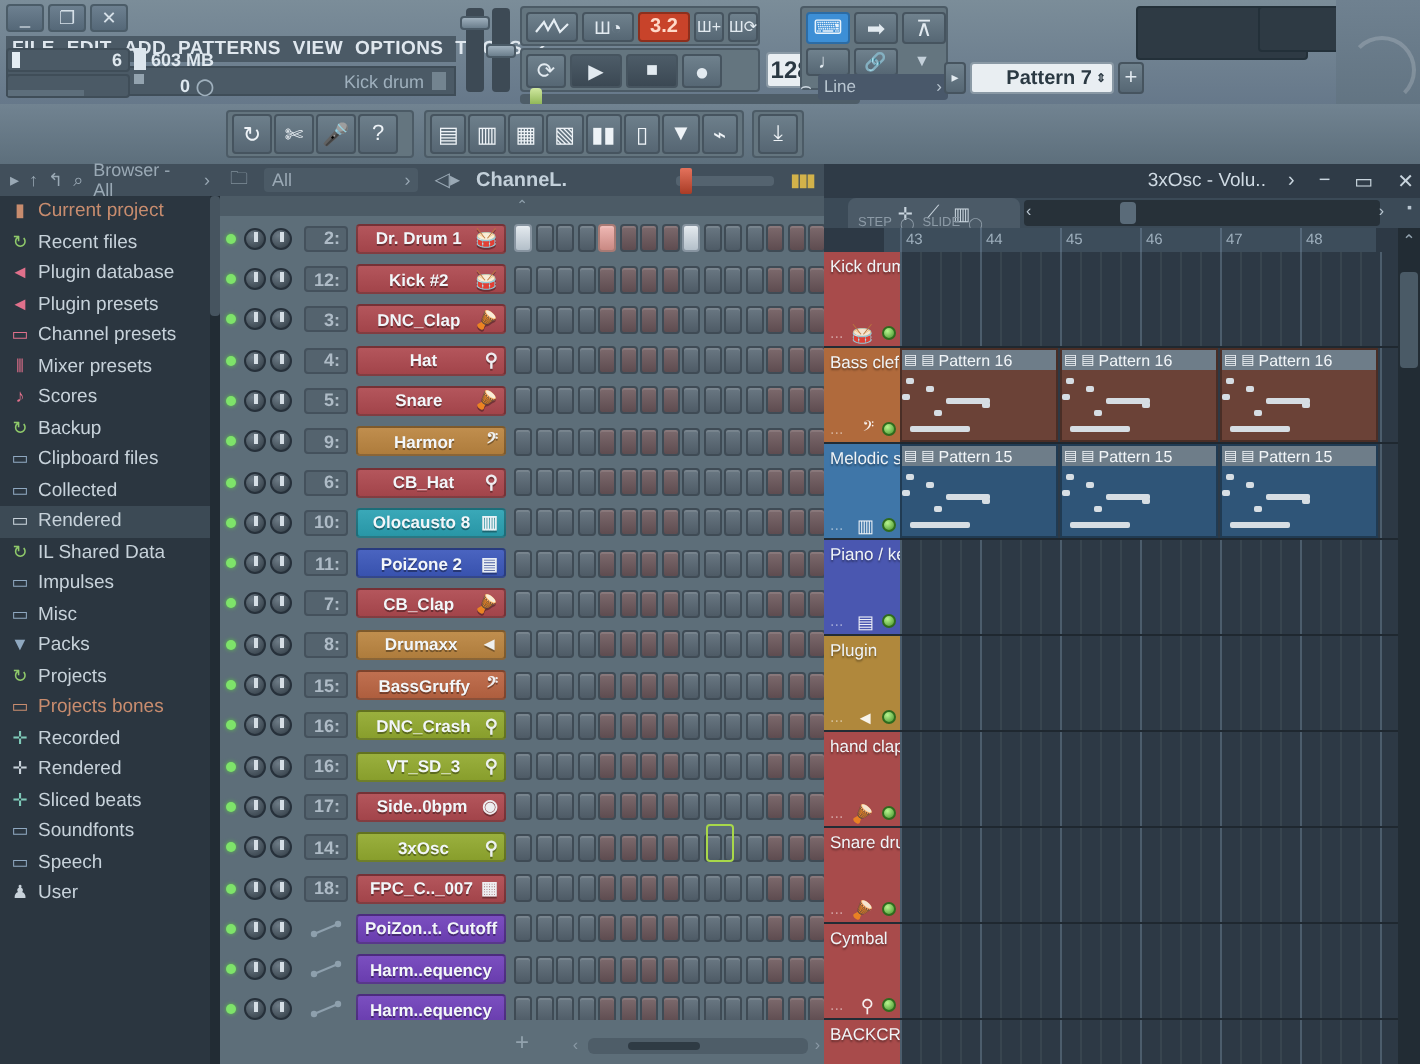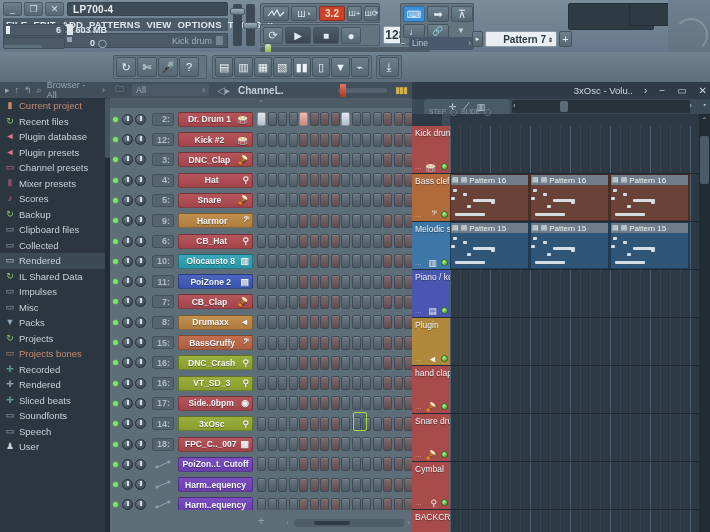--- a/index.html
+++ b/index.html
@@ -170,21 +170,20 @@
 <body>
 
 <div id="app">
 
   <div class="topbar">
     <div class="winbtns">
       <div class="winbtn">_</div>
       <div class="winbtn">❐</div>
       <div class="winbtn">✕</div>
     </div>
-    <div class="titlefield">LP700-4</div>
 
     <div class="menubar" id="menubar">
         <span>FILE</span>
         <span>EDIT</span>
         <span>ADD</span>
         <span>PATTERNS</span>
         <span>VIEW</span>
         <span>OPTIONS</span>
         <span>TOOLS</span>
         <span>?</span>
@@ -1054,20 +1053,34 @@
           <span>◯</span>
         </div>
       <div class="plscrollh">
           <i></i>
         </div>
       <span style="position:absolute;left:101px;top:2px;color:#b9c6d1;font-size:8px;">‹</span>
       <span style="position:absolute;right:18px;top:2px;color:#b9c6d1;font-size:8px;">›</span>
       <span style="position:absolute;right:4px;top:2px;color:#b9c6d1;font-size:7px;">▪</span>
     </div>
 
+    <div class="plruler" id="plruler">
+        <span class="rbar" style="left: 0px;"></span>
+        <span class="rtick" style="left: 3px;">43</span>
+        <span class="rbar" style="left: 40px;"></span>
+        <span class="rtick" style="left: 43px;">44</span>
+        <span class="rbar" style="left: 80px;"></span>
+        <span class="rtick" style="left: 83px;">45</span>
+        <span class="rbar" style="left: 120px;"></span>
+        <span class="rtick" style="left: 123px;">46</span>
+        <span class="rbar" style="left: 160px;"></span>
+        <span class="rtick" style="left: 163px;">47</span>
+        <span class="rbar" style="left: 200px;"></span>
+        <span class="rtick" style="left: 203px;">48</span>
+      </div>
     <div style="position:absolute;left:30px;top:32px;width:8px;height:12px;background:#3d4d5b;"></div>
 
     <div id="pltracks">
         <div class="track" style="top: 44px; height: 48px; background: rgb(168, 75, 75);">
           <span class="tname">Kick drum</span>
           <span class="tdots">...</span>
           <span class="ticon">🥁</span>
           <span class="tled"></span>
         </div>
         <div class="track" style="top: 92px; height: 48px; background: rgb(176, 106, 60);">

